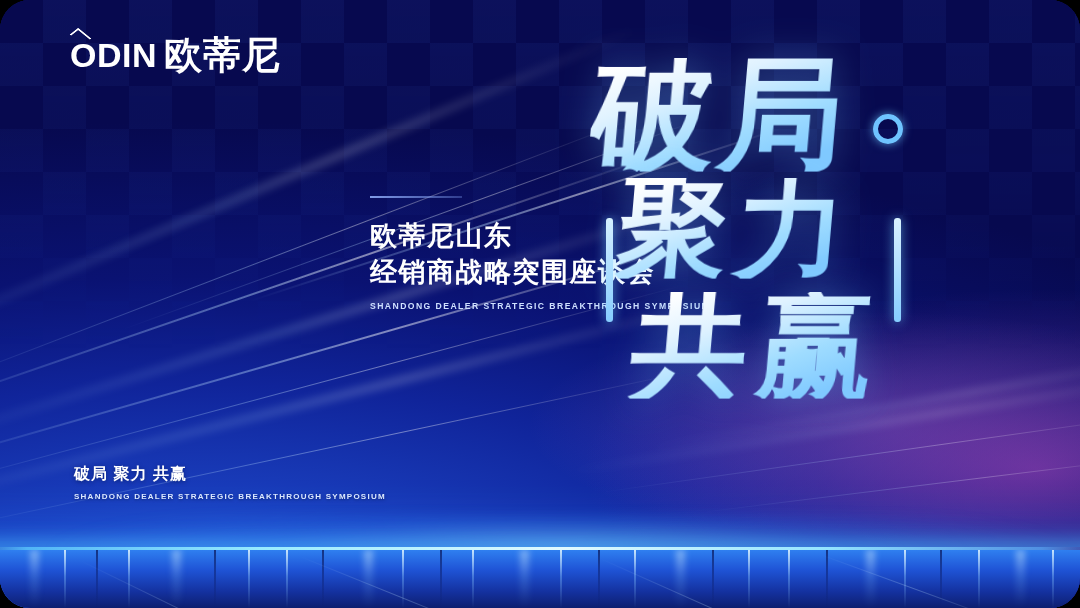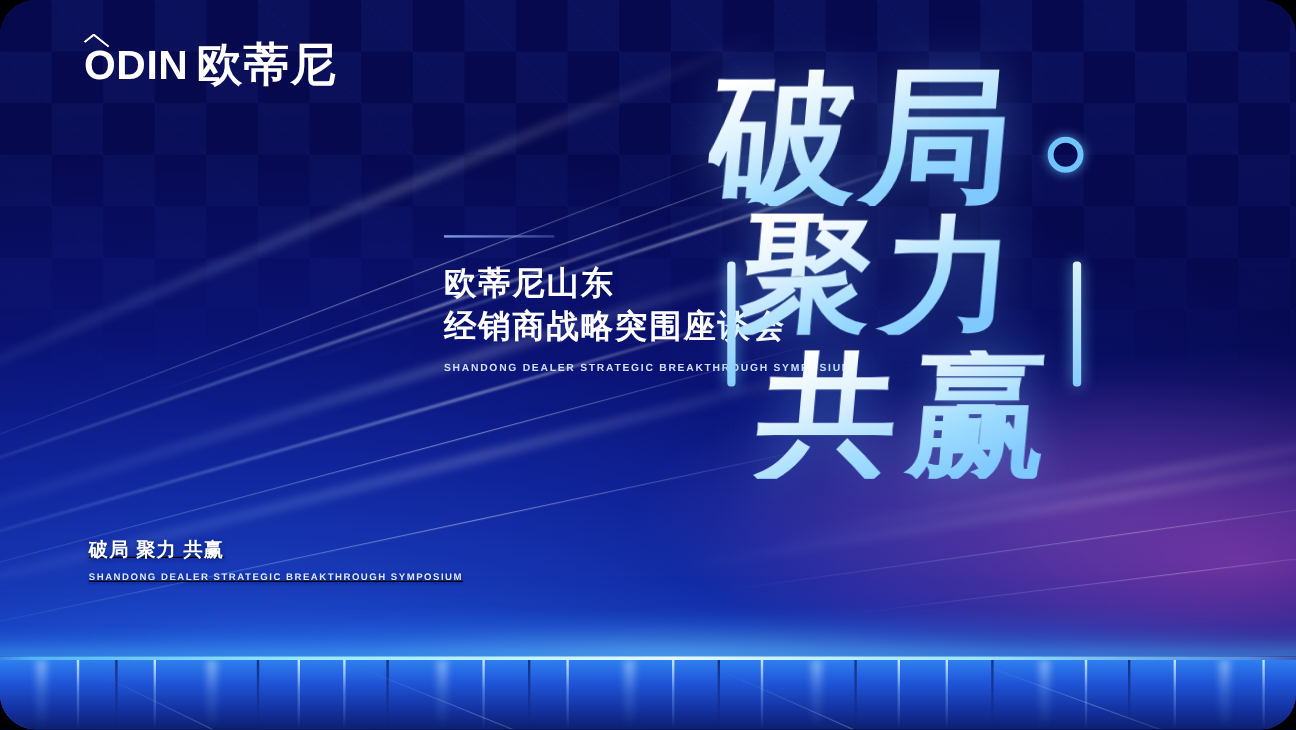--- a/index.html
+++ b/index.html
@@ -225,22 +225,21 @@
     background: linear-gradient(180deg, #d9f2ff, #86cdff);
     box-shadow: 0 0 12px rgba(120,210,255,.65);
   }
   #bar-left  { left: 40px;  top: 166px; }
   #bar-right { left: 328px; top: 166px; }
 
   
   #tagline {
     position: absolute;
     left: 74px;
-    top: 448px;
-    text-decoration: underline;
+    top: 464px;
   }
   #tagline-cn {
     color: #ffffff;
     font-size: 16px;
     font-weight: 700;
     letter-spacing: 1px;
     white-space: nowrap;
     text-shadow: 0 1px 4px rgba(0,20,80,.6);
   }
   #tagline-en {

